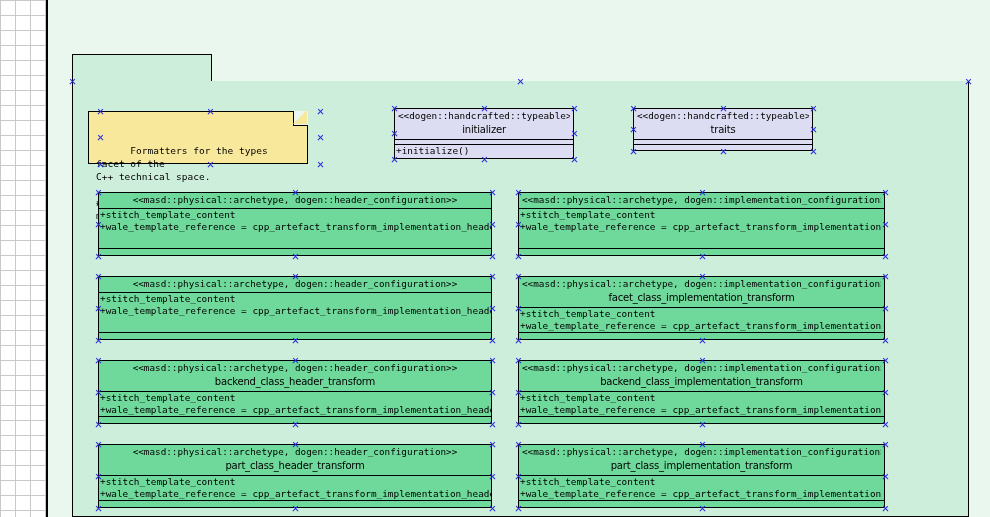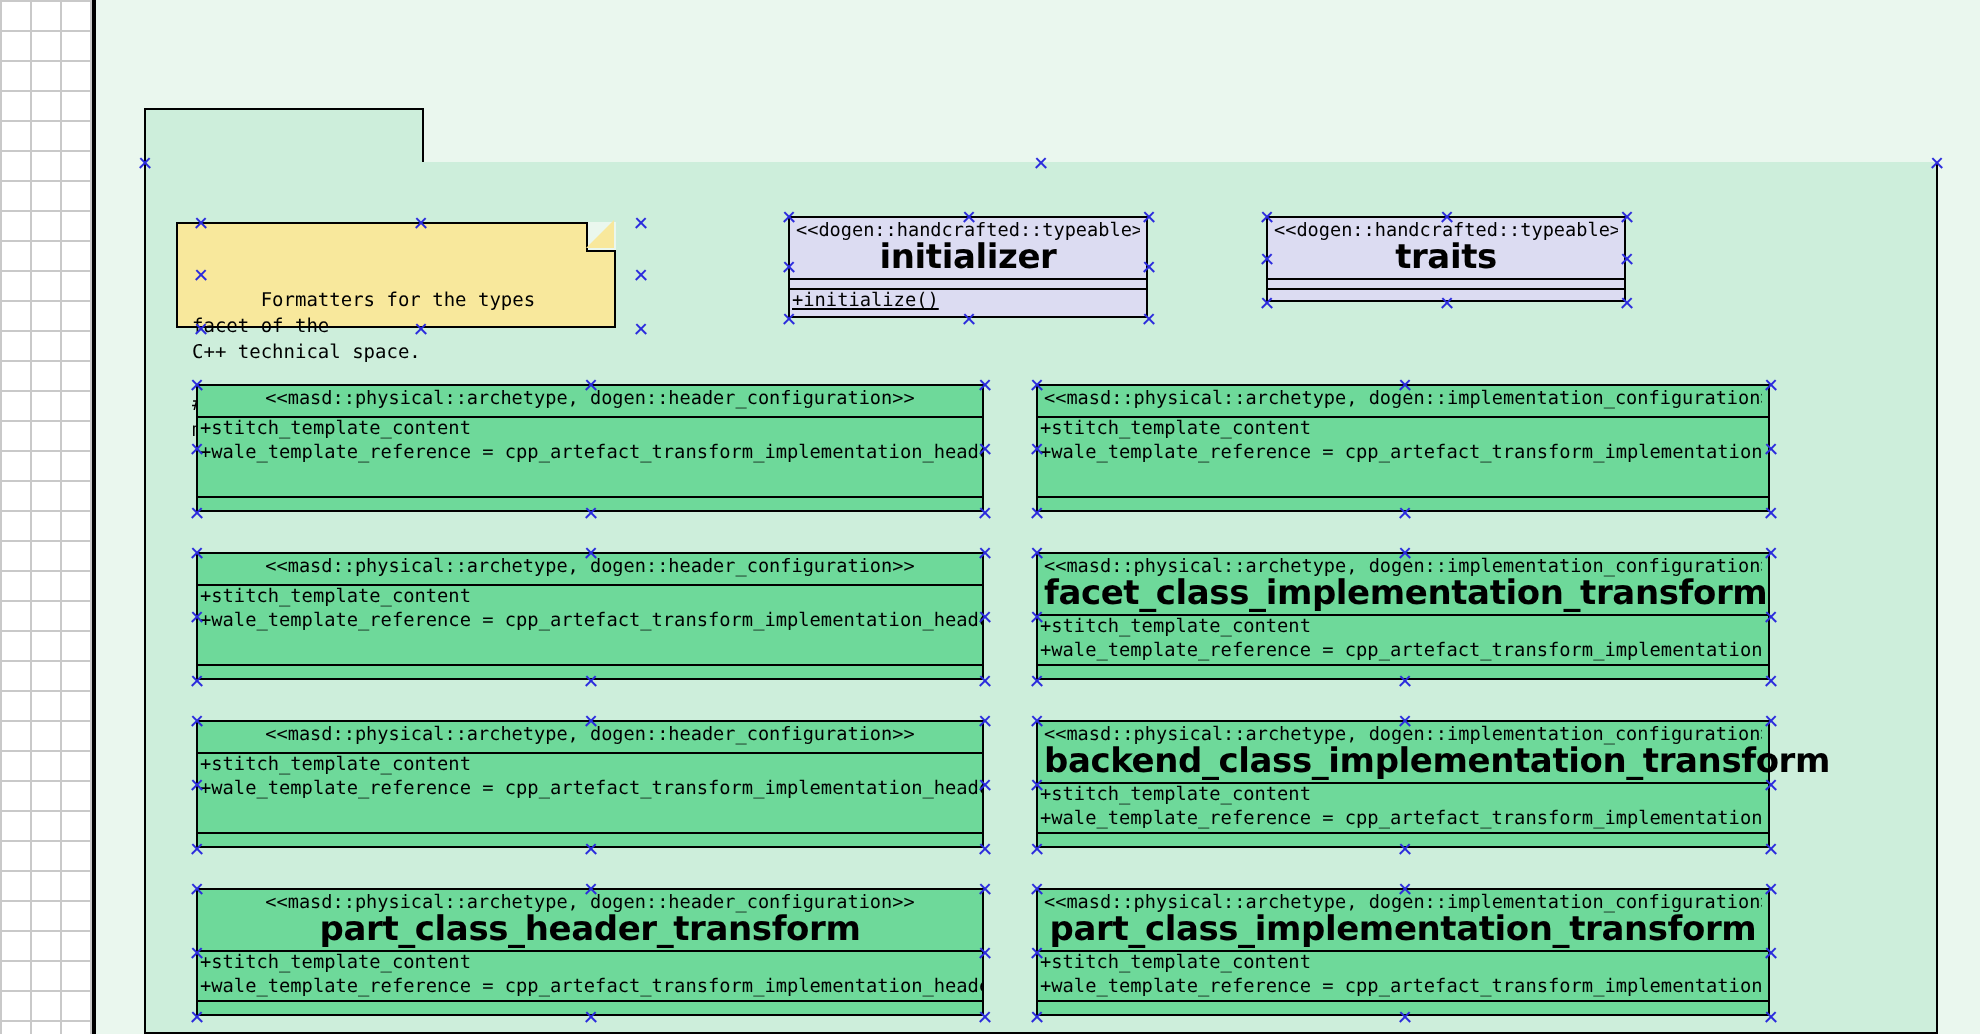--- a/index.html
+++ b/index.html
@@ -65,29 +65,29 @@
     display:flex;flex-direction:column;
   }
   .uml.lilac{background:#dcdcf2;}
   .uml.green{background:#6ed99a;}
 
   .uml-head{
     flex:0 0 auto;padding:1px 3px 2px 3px;text-align:center;
   }
   .uml-stereo{font-size:9.3px;line-height:12px;color:#000;white-space:nowrap;
      overflow:hidden;text-align:center;}
-  .uml-name{font-size:17px;line-height:15px;font-weight:bold;color:#000;
+  .uml-name{font-size:10px;line-height:15px;font-weight:normal;color:#000;
      font-family:"DejaVu Sans", sans-serif;letter-spacing:-0.2px;white-space:nowrap;text-align:center;}
   .uml-sep{flex:0 0 auto;height:0;border-top:1.6px solid #000;}
   .uml-attrs{flex:1 1 auto;padding:0 0 0 1px;overflow:hidden;}
   .uml-row{
     font-size:9.4px;line-height:11.6px;color:#000;white-space:nowrap;
     overflow:hidden;
   }
-  .uml-row.underline span{text-decoration:underline;}
+  .uml-row.underline span{}
   .uml-foot{flex:0 0 auto;height:6px;}
 
   
   .h{position:absolute;width:7px;height:7px;pointer-events:none;}
   .h::before,.h::after{
     content:"";position:absolute;left:0;top:3px;width:7px;height:1.4px;
     background:#2b2bdd;
   }
   .h::before{transform:rotate(45deg);}
   .h::after{transform:rotate(-45deg);}
@@ -245,20 +245,21 @@
         <div class="h" style="left: 650.5px; top: 273px;"></div>
         <div class="h" style="left: 834px; top: 273px;"></div>
         <div class="h" style="left: 467px; top: 305px;"></div>
         <div class="h" style="left: 834px; top: 305px;"></div>
         <div class="h" style="left: 467px; top: 337px;"></div>
         <div class="h" style="left: 650.5px; top: 337px;"></div>
         <div class="h" style="left: 834px; top: 337px;"></div>
         <div class="uml green" style="left: 50px; top: 360px; width: 394px; height: 64px;">
           <div class="uml-head">
             <div class="uml-stereo">&lt;&lt;masd::physical::archetype, dogen::header_configuration&gt;&gt;</div>
+            <div class="uml-name">backend_class_header_transform</div>
           </div>
           <div class="uml-sep"></div>
           <div class="uml-attrs">
             <div class="uml-row">+stitch_template_content</div>
             <div class="uml-row">+wale_template_reference = cpp_artefact_transform_implementation_header</div>
           </div>
           <div class="uml-sep"></div>
           <div class="uml-foot"></div>
         </div>
         <div class="h" style="left: 47px; top: 357px;"></div>

